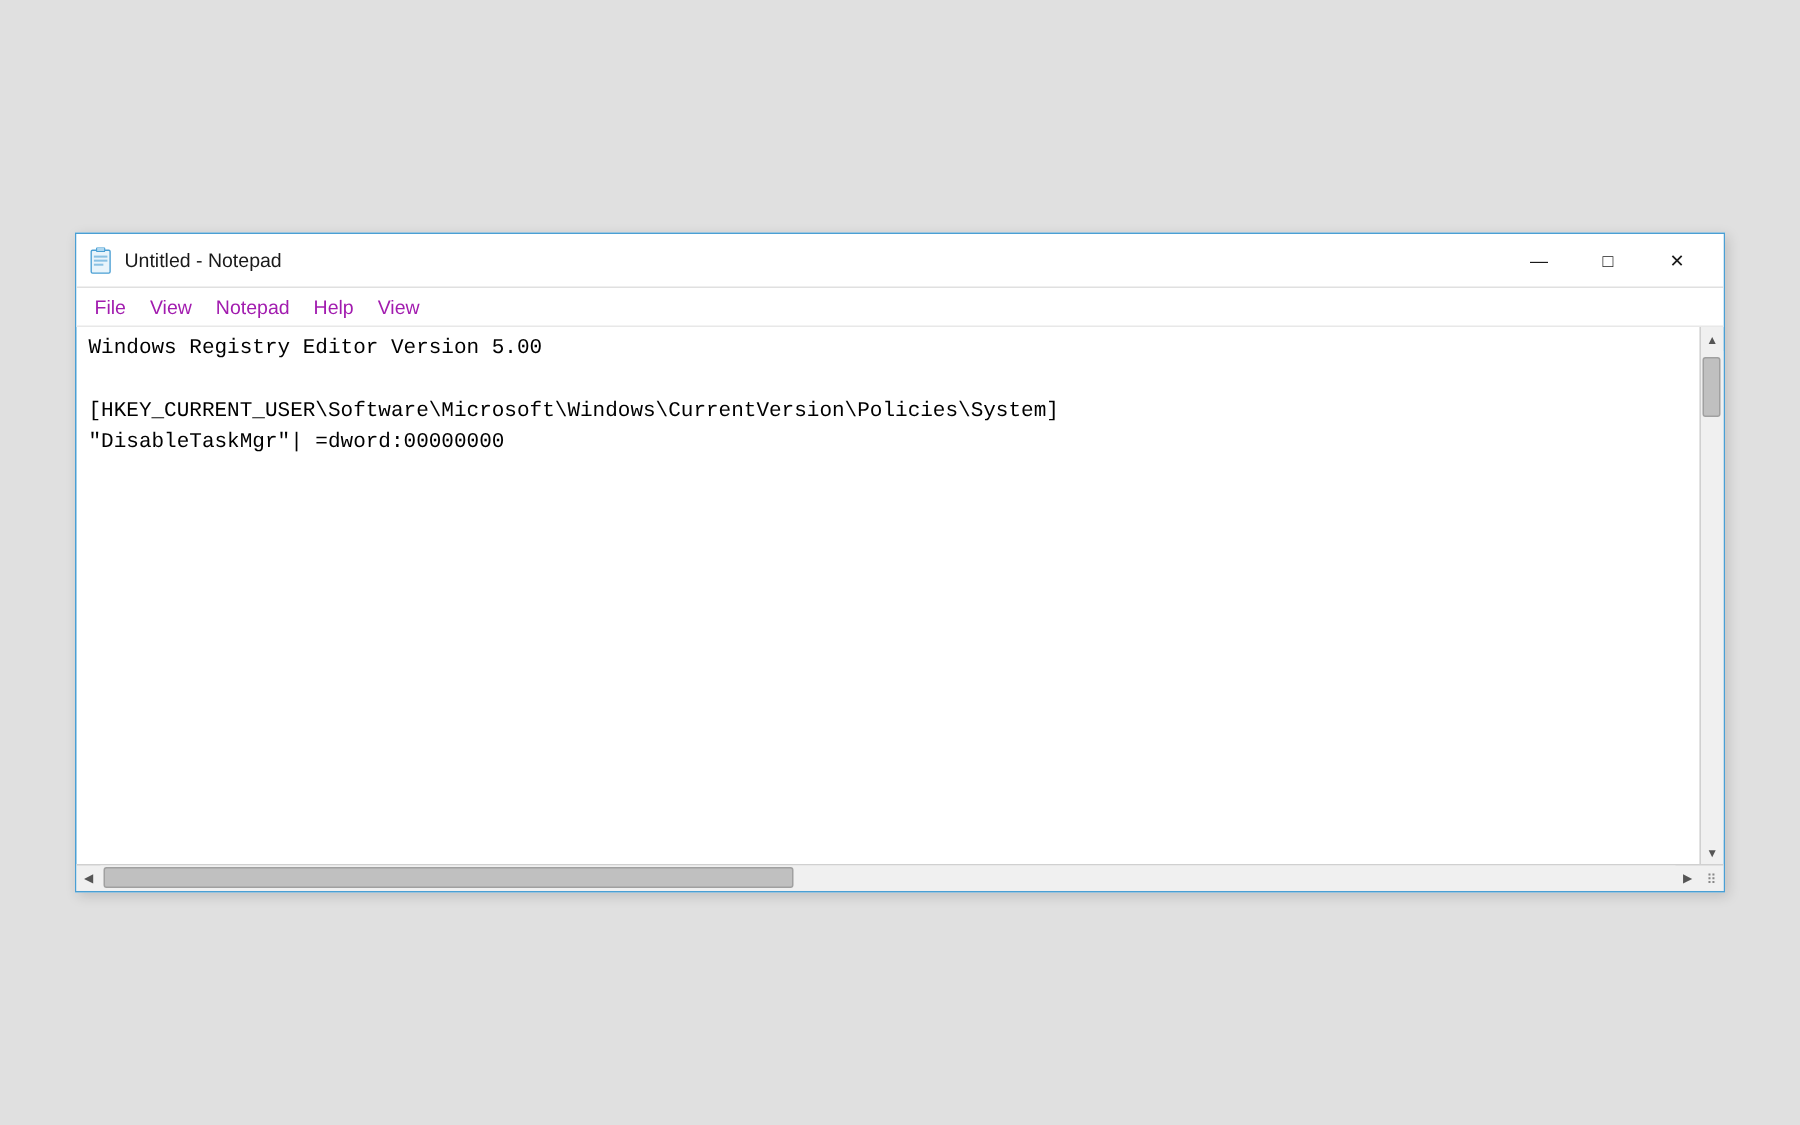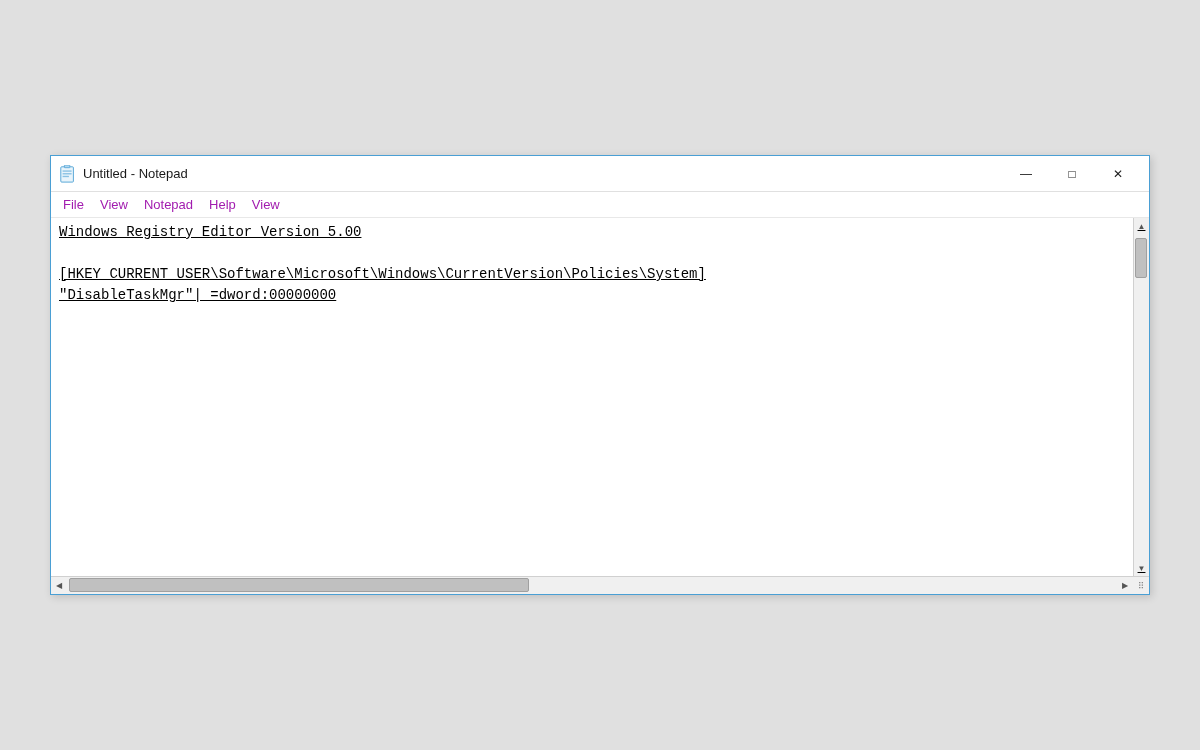--- a/index.html
+++ b/index.html
@@ -82,21 +82,20 @@
       color: #a21caf;
       cursor: pointer;
       border-radius: 2px;
     }
 
     .editor-area {
       flex: 1;
       display: flex;
       overflow: hidden;
       position: relative;
-      text-decoration: underline;
     }
 
     .text-content {
       flex: 1;
       padding: 4px 8px;
       font-family: 'Courier New', Courier, monospace;
       font-size: 14px;
       color: #000000;
       white-space: pre;
       overflow: hidden;

